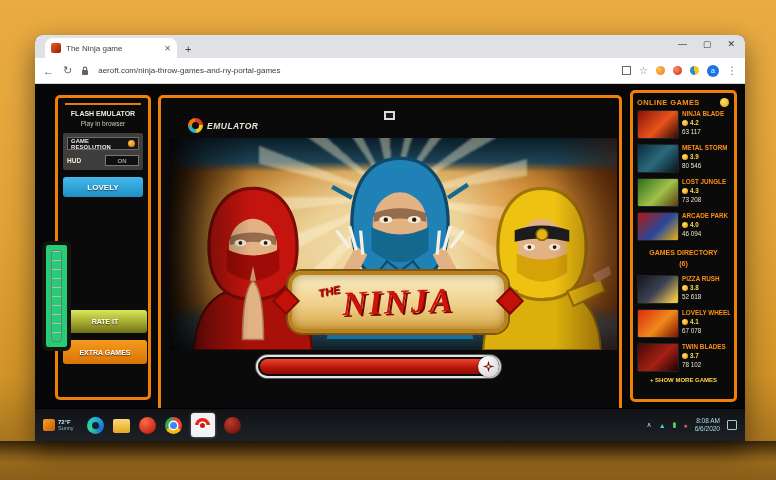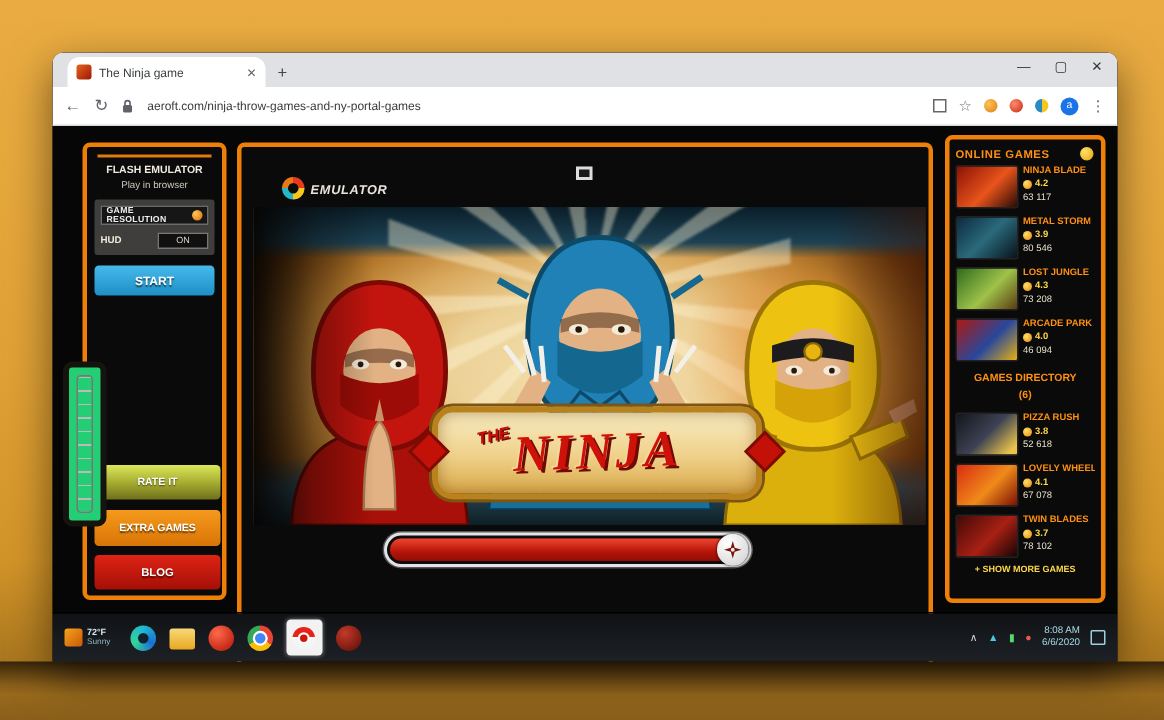--- a/index.html
+++ b/index.html
@@ -234,24 +234,23 @@
         <div class="settings-box">
           <div class="sel">
             <span class="sel-text">GAME RESOLUTION</span>
             <span class="sel-ic"></span>
           </div>
           <div class="hud-row">
             <span class="hud-label">HUD</span>
             <span class="hud-input">ON</span>
           </div>
         </div>
-        <div class="btn btn-start">START</div>
+        <div class="btn btn-start">LOVELY</div>
         <div class="btn btn-rate">RATE IT</div>
         <div class="btn btn-extra">EXTRA GAMES</div>
-        <div class="btn btn-blog">BLOG</div>
       </div>
 
       <div class="green-widget">
         <div class="green-track"></div>
       </div>
 
       <div class="panel panel-main">
         <div class="emu-logo">
           <span class="emu-ic"></span>
           <span class="emu-text">EMULATOR</span>

